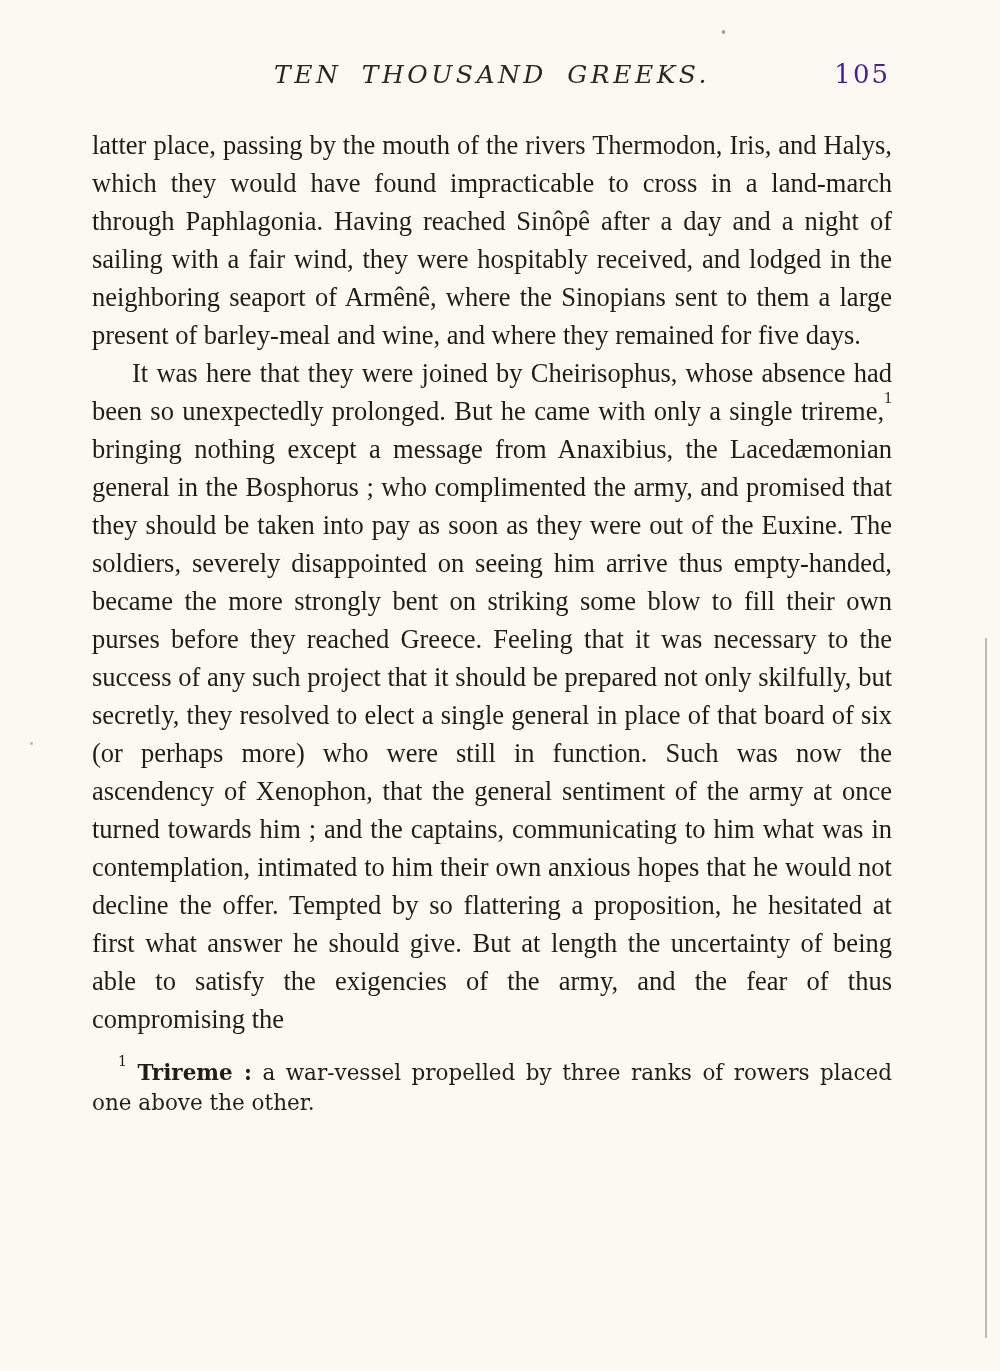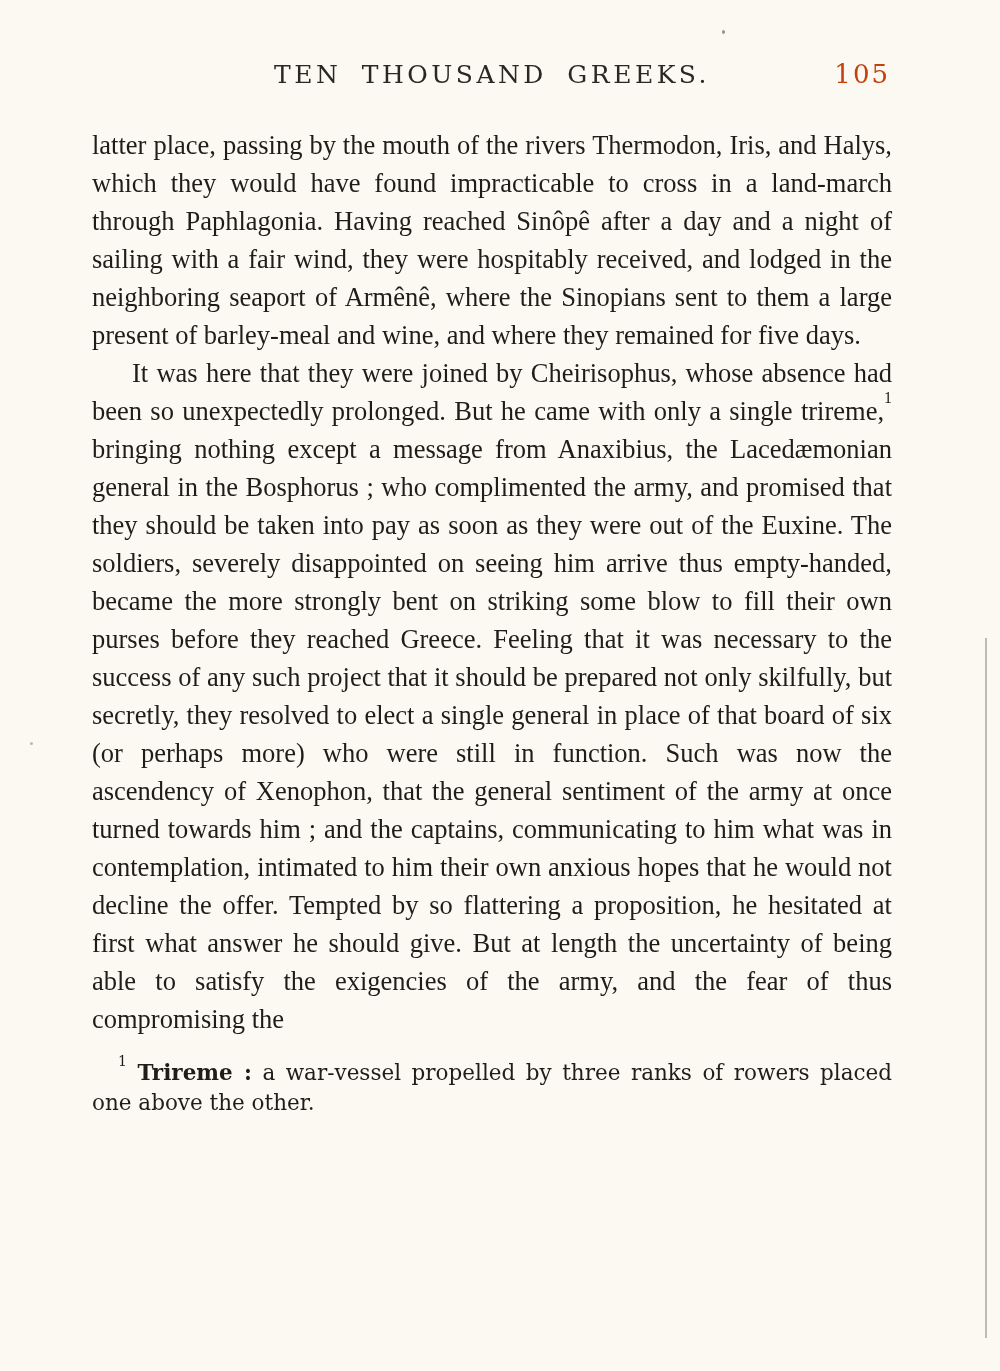--- a/index.html
+++ b/index.html
@@ -21,33 +21,34 @@
     width: 800px;
   }
   .running-header {
     position: relative;
     height: 42px;
     margin-bottom: 24px;
   }
   .running-title {
     display: block;
     text-align: center;
+    font-style: italic;
     font-size: 25px;
     letter-spacing: 3.5px;
     word-spacing: 9px;
     color: #2b2722;
   }
   .page-number {
     position: absolute;
     right: 2px;
     top: -1px;
     font-size: 26px;
     letter-spacing: 2px;
     font-style: normal;
-    color: #c2410c;
+    color: #4c1d95;
   }
   .para {
     font-size: 26.5px;
     line-height: 38px;
     text-align: justify;
     color: #201d19;
     font-family: Liberation Serif, serif;
   }
   .para.indented { text-indent: 40px; }
   sup.fn-ref {

